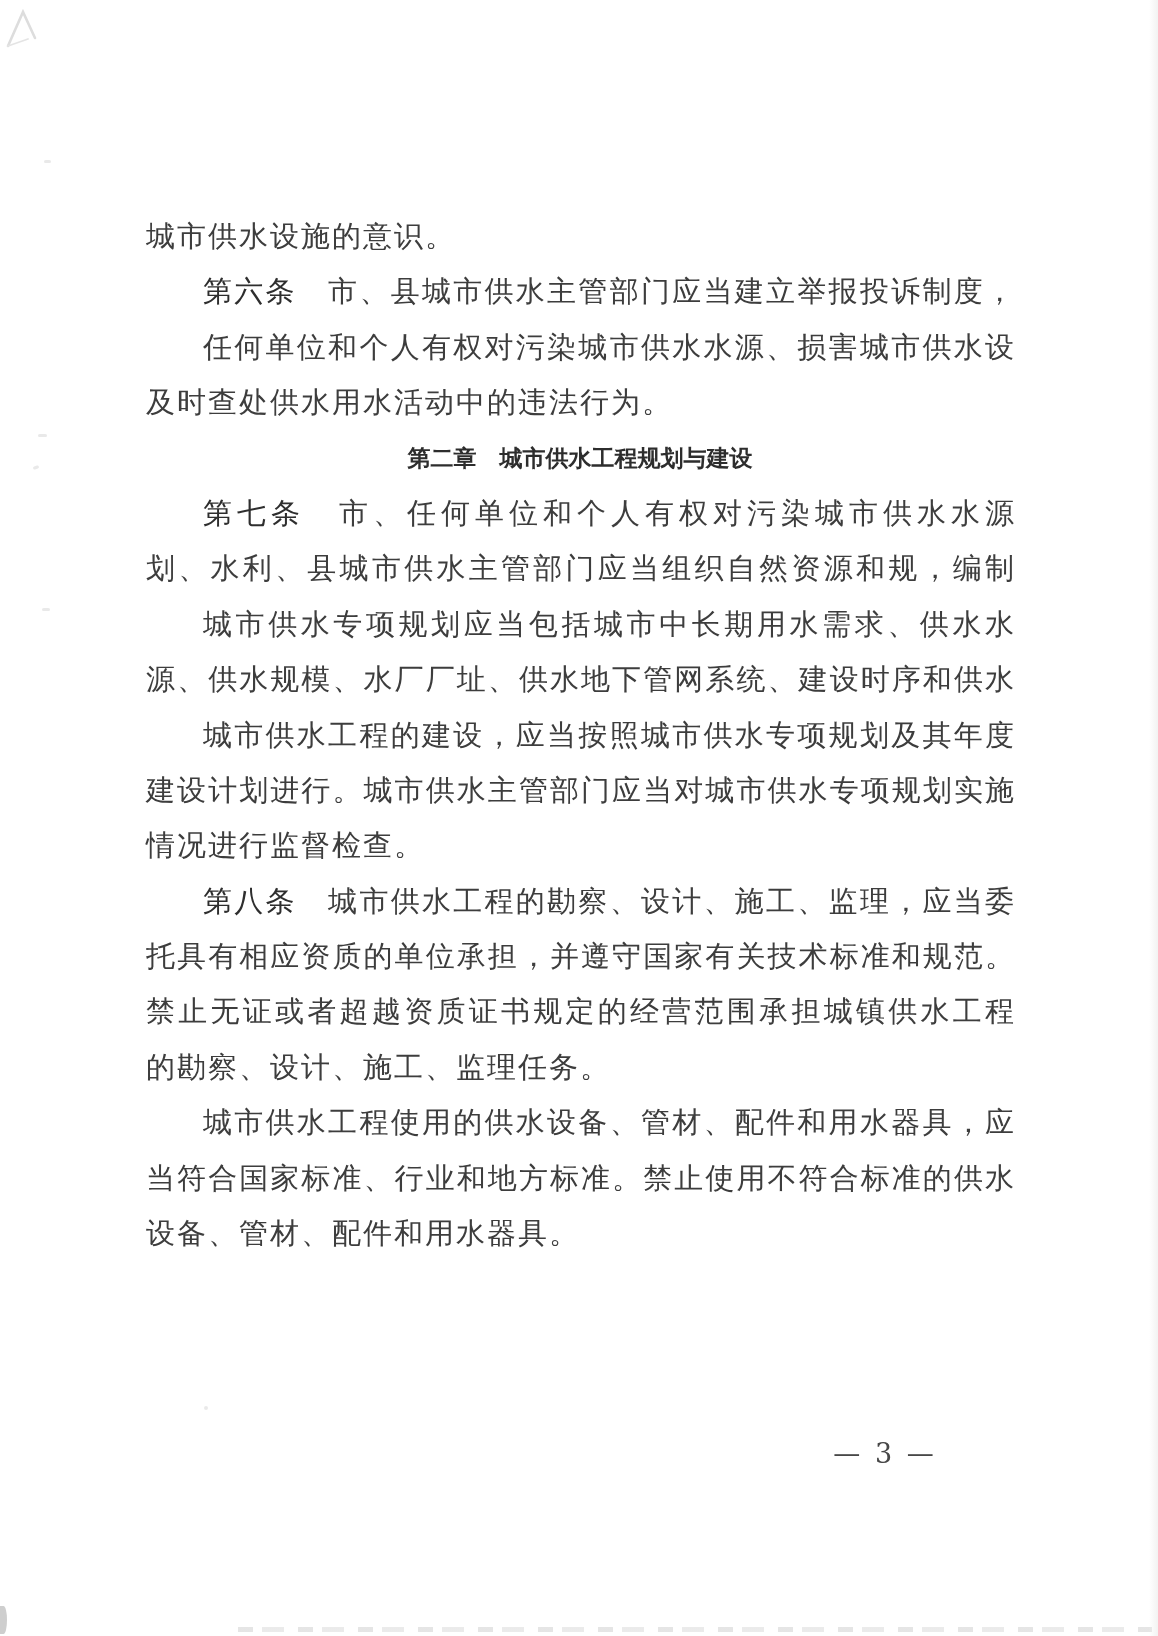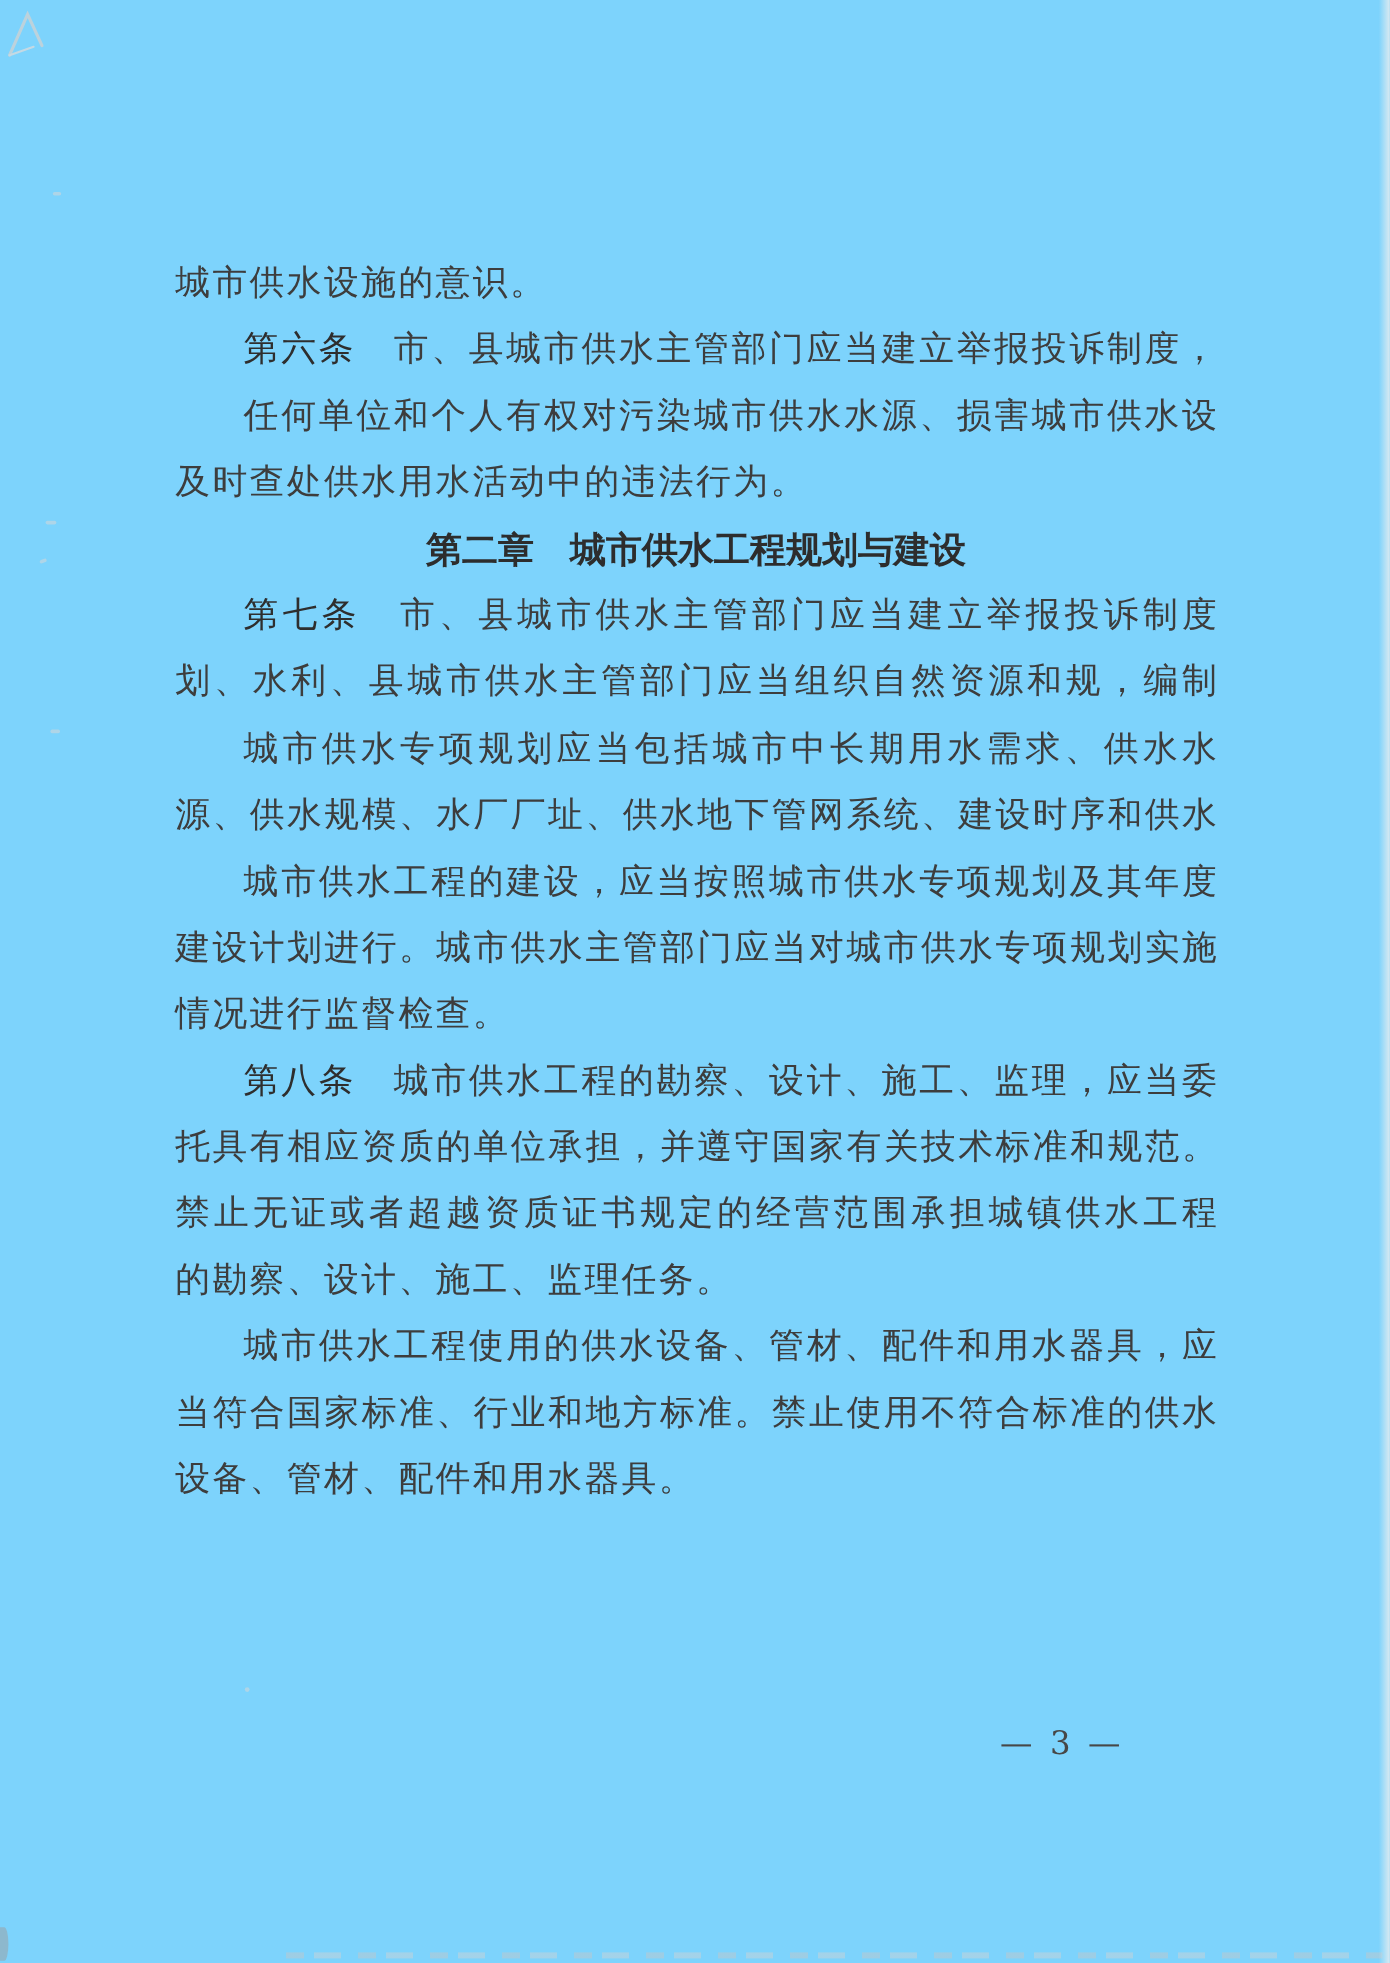--- a/index.html
+++ b/index.html
@@ -1,20 +1,20 @@
 <!DOCTYPE html>
 <html><head>
 <meta charset="utf-8">
 <style>
   html, body { margin: 0; padding: 0; background: #e8e8e8; }
   .page {
     position: relative;
     width: 1158px;
     height: 1636px;
-    background: #7dd3fc;
+    background: #ffffff;
     overflow: hidden;
     font-family: "Liberation Serif", "DejaVu Serif", serif;
   }
   .content {
     position: absolute;
     left: 146px;
     top: 209px;
     width: 868px;
   }
   .line {
@@ -34,21 +34,21 @@
   .art {
     font-family: "Liberation Sans", "DejaVu Sans", sans-serif;
     font-weight: normal;
     color: #2e2e2e;
   }
   .line.heading {
     text-align: center;
     text-align-last: center;
     font-family: "Liberation Sans", "DejaVu Sans", sans-serif;
     font-weight: bold;
-    font-size: 30px;
+    font-size: 23px;
     color: #2d2d2d;
     letter-spacing: 0;
   }
   .pagenum {
     position: absolute;
     left: 820px;
     top: 1438px;
     width: 130px;
     text-align: center;
     font-size: 27px;
@@ -130,21 +130,21 @@
     <div class="line end">
       <span>及时查处供水用水活动中的违法行为。</span>
     </div>
 
 
     <div class="line heading">
       <span>第二章　城市供水工程规划与建设</span>
     </div>
 
     <div class="line j ind">
-      <span class="art">第七条</span><span>　市、县城市供水主管部门应当建立举报投诉制度</span>
+      <span class="art">第七条</span><span>　市、任何单位和个人有权对污染城市供水水源</span>
     </div>
 
     <div class="line j">
       <span>划、水利、县城市供水主管部门应当组织自然资源和规，编制</span>
     </div>
 
 
     <div class="line j ind">
       <span>城市供水专项规划应当包括城市中长期用水需求、供水水</span>
     </div>

